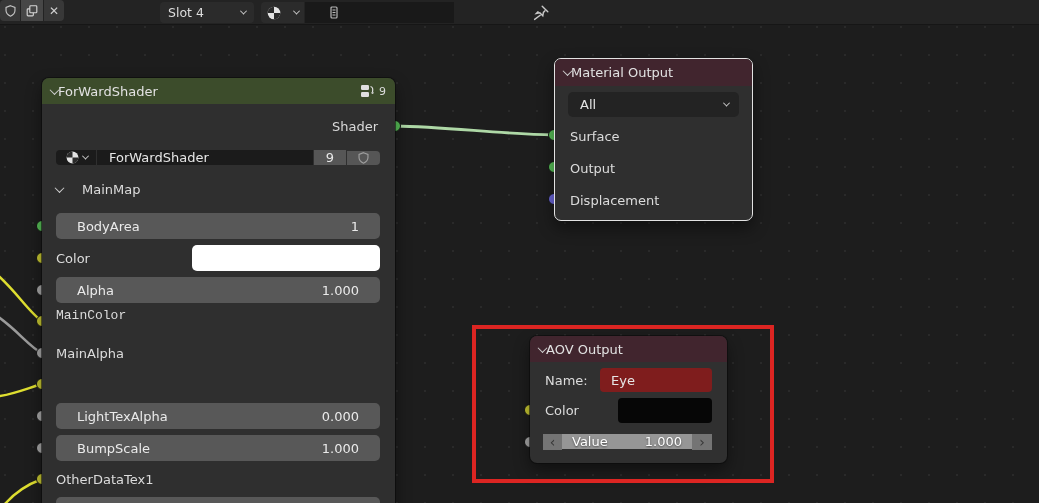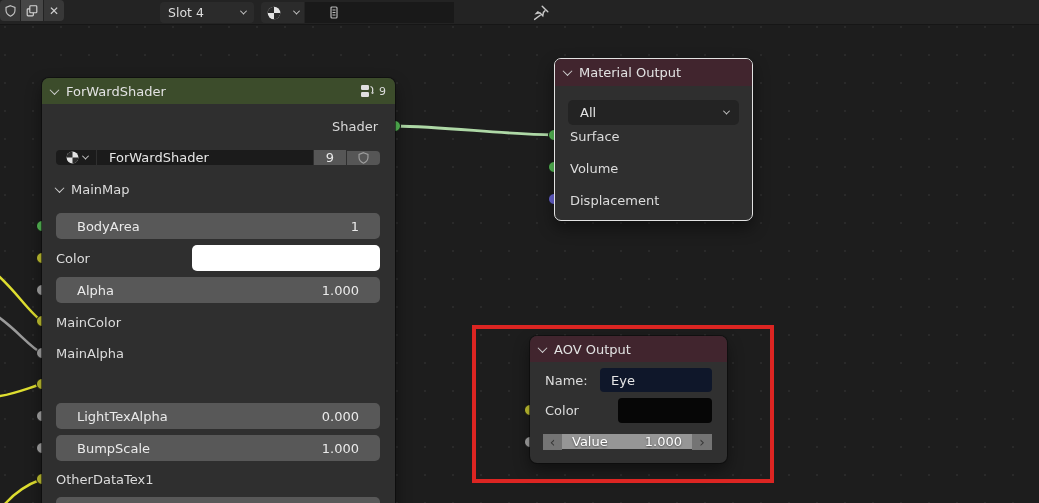--- a/index.html
+++ b/index.html
@@ -21,42 +21,42 @@
   .gbtn{width:20px;height:21px;background:#383838;display:flex;align-items:center;justify-content:center;cursor:pointer;}
   .gbtn.first{border-radius:4px 0 0 4px;}
   .gbtn.mid{background:#474747;width:22px;}
   .gbtn.last{border-radius:0 4px 4px 0;}
   .pin{left:532px;top:3px;width:20px;height:19px;cursor:pointer;}
   .chev{display:inline-block;width:7px;height:7px;border-left:1.6px solid #cfcfcf;border-bottom:1.6px solid #cfcfcf;transform:rotate(-45deg) translate(1px,-1px);}
   .chev.sm{width:5px;height:5px;}
   .xglyph{color:#cfcfcf;font-size:12px;line-height:1;}
   
   .node{position:absolute;background:#2f2f2f;border-radius:7px;box-shadow:0 0 0 1px rgba(10,10,10,.55),0 7px 16px rgba(0,0,0,.45);}
-  .nhead{display:flex;align-items:center;gap:8px;height:26px;padding:0 9px;border-radius:7px 7px 0 0;color:#e2e2e2;cursor:pointer;}
+  .nhead{display:flex;align-items:center;height:26px;padding:0 9px;border-radius:7px 7px 0 0;color:#e2e2e2;cursor:pointer;}
   .nhead .title{flex:1;font-size:13px;white-space:nowrap;}
   .abs{position:absolute;display:flex;align-items:center;}
   .srow{height:26px;background:#585858;border-radius:5px;padding:0 21px;justify-content:space-between;color:#eaeaea;cursor:ew-resize;}
   .lbl{color:#d9d9d9;}
   
   #fw{left:42px;top:78px;width:353px;height:446px;}
   #fw .nhead{background:#3c4c2b;}
   .badge{display:flex;align-items:center;gap:2px;color:#dcdcdc;font-size:11px;}
   .selector{display:flex;gap:1px;height:25px;}
   .sel-sphere{width:40px;background:#1b1b1b;border-radius:4px 0 0 4px;display:flex;align-items:center;justify-content:center;gap:3px;cursor:pointer;}
   .sel-name{flex:1;background:#1b1b1b;display:flex;align-items:center;padding-left:12px;color:#e6e6e6;cursor:text;}
   .sel-users{width:32px;background:#565656;display:flex;align-items:center;justify-content:center;color:#e8e8e8;cursor:pointer;}
   .sel-shield{width:33px;background:#565656;border-radius:0 4px 4px 0;display:flex;align-items:center;justify-content:center;cursor:pointer;}
   .swatch{border-radius:5px;cursor:pointer;}
   
   #mo{left:554px;top:58px;width:199px;height:163px;border:1.5px solid #e2e2e2;box-shadow:0 7px 16px rgba(0,0,0,.45);}
   #mo .nhead,#aov .nhead{background:#41252e;}
-  .dropdown{background:#232323;border-radius:5px;height:25px;justify-content:space-between;padding:0 10px 0 12px;color:#e4e4e4;cursor:pointer;margin-top:8px;}
+  .dropdown{background:#232323;border-radius:5px;height:25px;justify-content:space-between;padding:0 10px 0 12px;color:#e4e4e4;cursor:pointer;}
   
   #aov{left:530px;top:336px;width:197px;height:127px;background:#303030;}
-  .tfield{background:#0f172a;border-radius:4px;height:24px;display:flex;align-items:center;padding-left:11px;color:#e6e6e6;cursor:text;}
+  .tfield{background:#7f1d1d;border-radius:4px;height:24px;display:flex;align-items:center;padding-left:11px;color:#e6e6e6;cursor:text;}
   .valslider{height:25px;border-radius:4px;overflow:hidden;display:flex;cursor:ew-resize;}
   .vcap{width:19px;background:#747474;display:flex;align-items:center;justify-content:center;color:#373737;font-size:14px;}
   .vmain{flex:1;background:#969696;display:flex;align-items:center;justify-content:space-between;padding:0 10px;color:#fff;text-shadow:0 1px 2px rgba(0,0,0,.55);}
   
   .socket{position:absolute;width:12px;height:12px;border-radius:50%;border:1.5px solid #151515;transform:translate(-50%,-50%);cursor:crosshair;}
   
   .annot{position:absolute;left:472px;top:325px;width:302px;height:158px;border:4px solid #dc2522;pointer-events:none;z-index:50;}
   svg.wires{position:absolute;left:0;top:0;z-index:0;}
   .node{z-index:2;}
   .icon{display:block;}
@@ -157,21 +157,21 @@
       <div class="sel-users">
         <span>9</span>
       </div>
       <div class="sel-shield">
         <svg class="icon" width="13" height="14" viewBox="0 0 16 16">
           <path d="M8 1.5l5.5 2v4c0 3.4-2.6 5.6-5.5 6.9C5.1 13.1 2.5 10.9 2.5 7.5v-4z" fill="none" stroke="#9f9f9f" stroke-width="1.4"></path>
         </svg>
       </div>
     </div>
 
-    <div class="abs" style="top:103px;left:14px;height:16px;gap:8px;">
+    <div class="abs" style="top:103px;left:14px;height:16px;gap:19px;">
       <span class="chev"></span>
       <span>MainMap</span>
     </div>
 
     <div class="abs srow" style="top:135px;left:14px;right:15px;justify-content:space-between;">
       <span>BodyArea</span>
       <span>1</span>
     </div>
 
     <div>
@@ -179,21 +179,21 @@
         <span>Color</span>
       </div>
       <div class="abs swatch" style="top: 167px; left: 150px; right: 15px; height: 26px; background: rgb(255, 255, 255);"></div>
     </div>
 
     <div class="abs srow" style="top:199px;left:14px;right:15px;">
       <span>Alpha</span>
       <span>1.000</span>
     </div>
 
-    <div class="abs" style="top:234px;left:14px;height:20px;">
+    <div class="abs" style="top:227px;left:14px;height:20px;font-family:Liberation Mono, monospace;">
       <span>MainColor</span>
     </div>
     <div class="abs" style="top:265px;left:14px;height:20px;justify-content:center;">
       <span>MainAlpha</span>
     </div>
     <div class="abs" style="top:296px;left:14px;height:20px;margin-top:33px;">
       <span>LightTex</span>
     </div>
 
     <div class="abs srow" style="top:325px;left:14px;right:15px;">
@@ -218,21 +218,21 @@
       <span class="title">Material Output</span>
     </div>
     <div class="abs dropdown" style="top:33px;left:13px;right:13px;">
       <span>All</span>
       <span class="chev sm"></span>
     </div>
     <div class="abs" style="top:66px;left:15px;height:22px;">
       <span>Surface</span>
     </div>
     <div class="abs" style="top:98px;left:15px;height:22px;">
-      <span>Volume</span>
+      <span>Output</span>
     </div>
     <div class="abs" style="top:130px;left:15px;height:22px;">
       <span>Displacement</span>
     </div>
   </div>
 
   <div class="node" id="aov">
     <div class="nhead">
       <span class="chev"></span>
       <span class="title">AOV Output</span>

